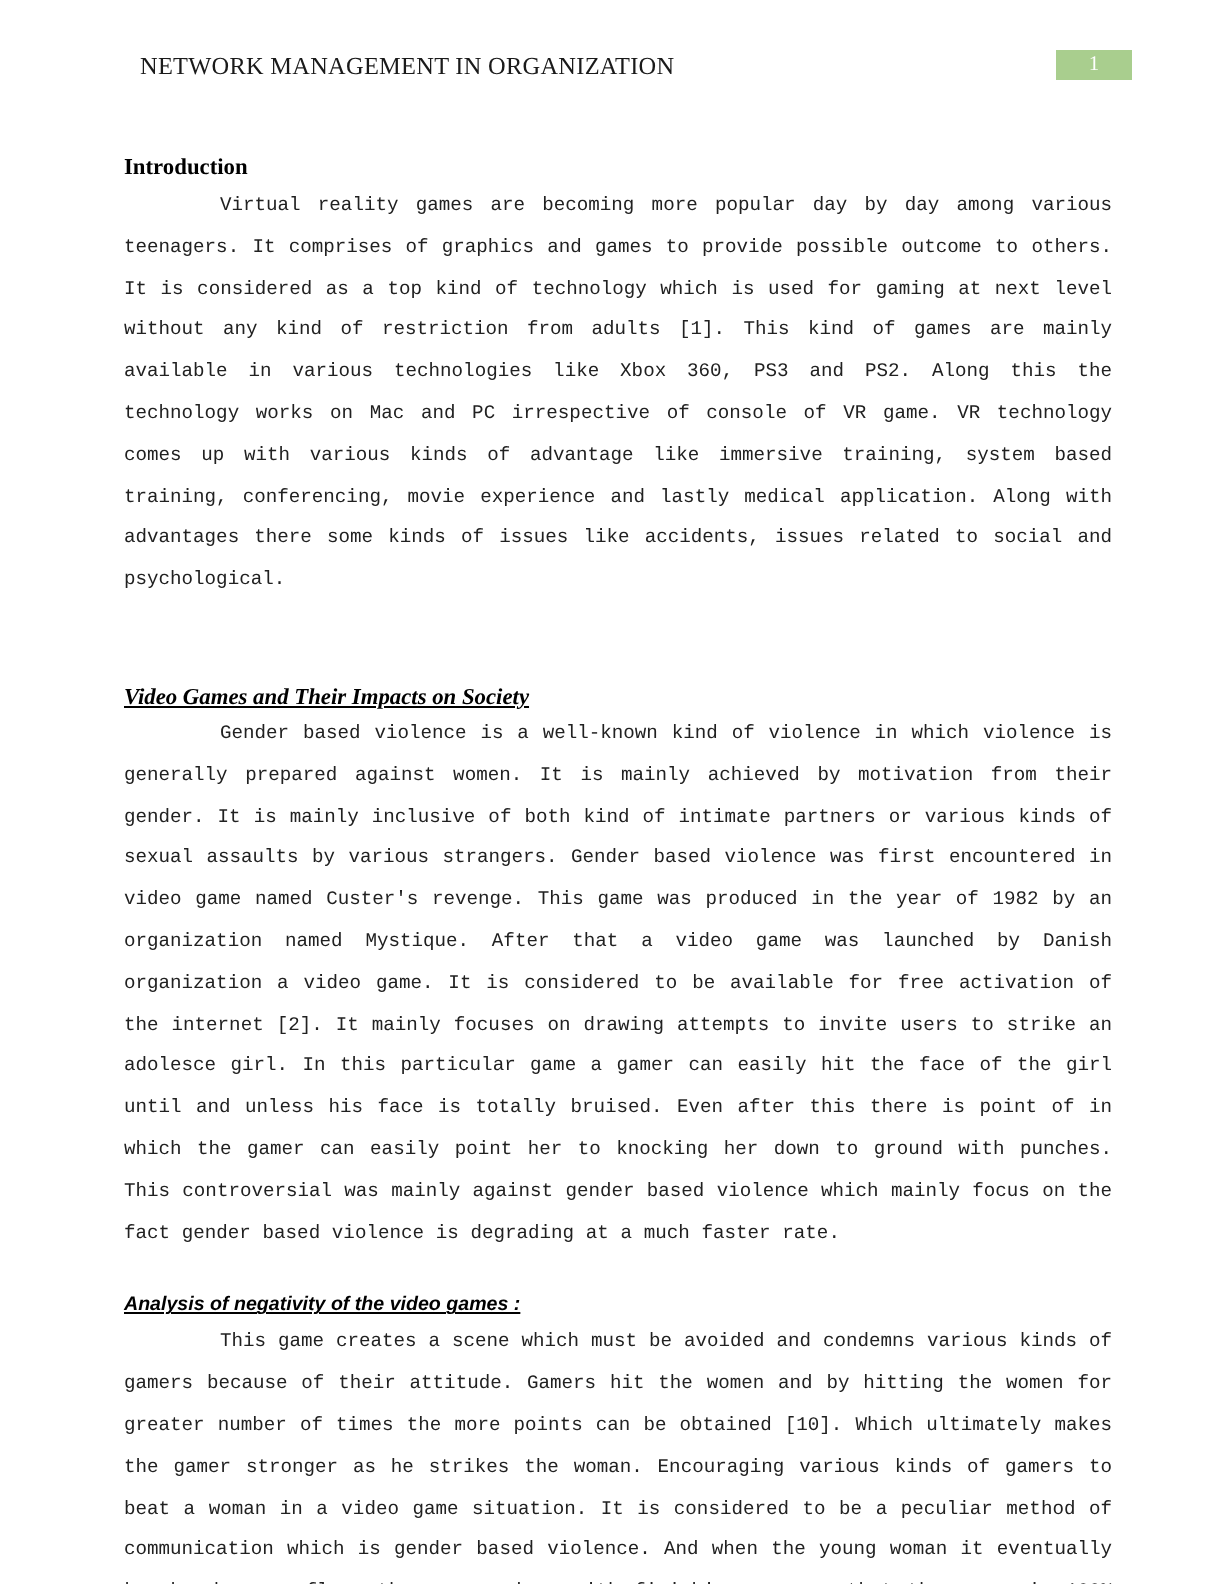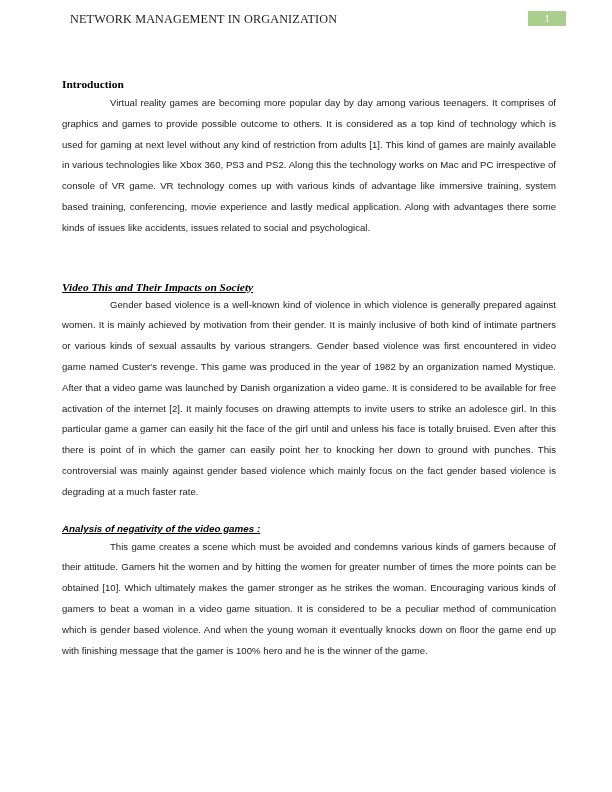--- a/index.html
+++ b/index.html
@@ -14,21 +14,21 @@
     width: 612px;
     height: 792px;
     background: #ffffff;
     overflow: hidden;
     box-sizing: border-box;
   }
 
   
   .page-header {
     position: absolute;
-    top: 10px;
+    top: 24px;
     left: 0;
     width: 612px;
     height: 26px;
   }
 
   .header-title {
     position: absolute;
     left: 70px;
     top: 0;
     font-family: "Liberation Serif", "DejaVu Serif", serif;
@@ -113,21 +113,21 @@
     display: inline-block;
     text-align: right;
   }
 
   .subheading-sans-wrap {
     margin-top: 15px;
   }
 
   
   .para {
-    font-family: Liberation Sans, sans-serif;
+    font-family: Liberation Mono, monospace;
     font-size: 9.6px;
     line-height: 20.8px;
     color: #212121;
     text-align: justify;
     text-justify: inter-word;
     margin: 0;
     padding: 0;
     text-indent: 48px;
     word-spacing: 0.1px;
   }
@@ -159,21 +159,21 @@
   </div>
 
   <div class="content">
 
     <h2 class="heading">Introduction</h2>
 
     <p class="para gap-after-heading">Virtual reality games are becoming more popular day by day among various teenagers. It comprises of graphics and games to provide possible outcome to others. It is considered as a top kind of technology which is used for gaming at next level without any kind of restriction from adults [1]. This kind of games are mainly available in various technologies like Xbox 360, PS3 and PS2. Along this the technology works on Mac and PC irrespective of console of VR game. VR technology comes up with various kinds of advantage like immersive training, system based training, conferencing, movie experience and lastly medical application. Along with advantages there some kinds of issues like accidents, issues related to social and psychological.</p>
 
 
     <div class="subheading-serif-wrap">
-      <span class="subheading-serif">Video This and Their Impacts on Society</span>
+      <span class="subheading-serif">Video Games and Their Impacts on Society</span>
     </div>
 
     <p class="para gap-xl">Gender based violence is a well-known kind of violence in which violence is generally prepared against women. It is mainly achieved by motivation from their gender. It is mainly inclusive of both kind of intimate partners or various kinds of sexual assaults by various strangers. Gender based violence was first encountered in video game named Custer's revenge. This game was produced in the year of 1982 by an organization named Mystique. After that a video game was launched by Danish organization a video game. It is considered to be available for free activation of the internet [2]. It mainly focuses on drawing attempts to invite users to strike an adolesce girl. In this particular game a gamer can easily hit the face of the girl until and unless his face is totally bruised. Even after this there is point of in which the gamer can easily point her to knocking her down to ground with punches. This controversial was mainly against gender based violence which mainly focus on the fact gender based violence is degrading at a much faster rate.</p>
 
     <div class="subheading-sans-wrap">
       <span class="subheading-sans">Analysis of  negativity of the video games :</span>
     </div>
 
     <p class="para gap-md">This game creates a scene which must be avoided and condemns various kinds of gamers because of their attitude. Gamers hit the women and by hitting the women for greater number of times the more points can be obtained [10]. Which ultimately makes the gamer stronger as he strikes the woman. Encouraging various kinds of gamers to beat a woman in a video game situation. It is considered to be a peculiar method of communication which is gender based violence. And when the young woman it eventually knocks down on floor the game end up with finishing message that the gamer is 100% hero and he is the winner of the game.</p>
 

